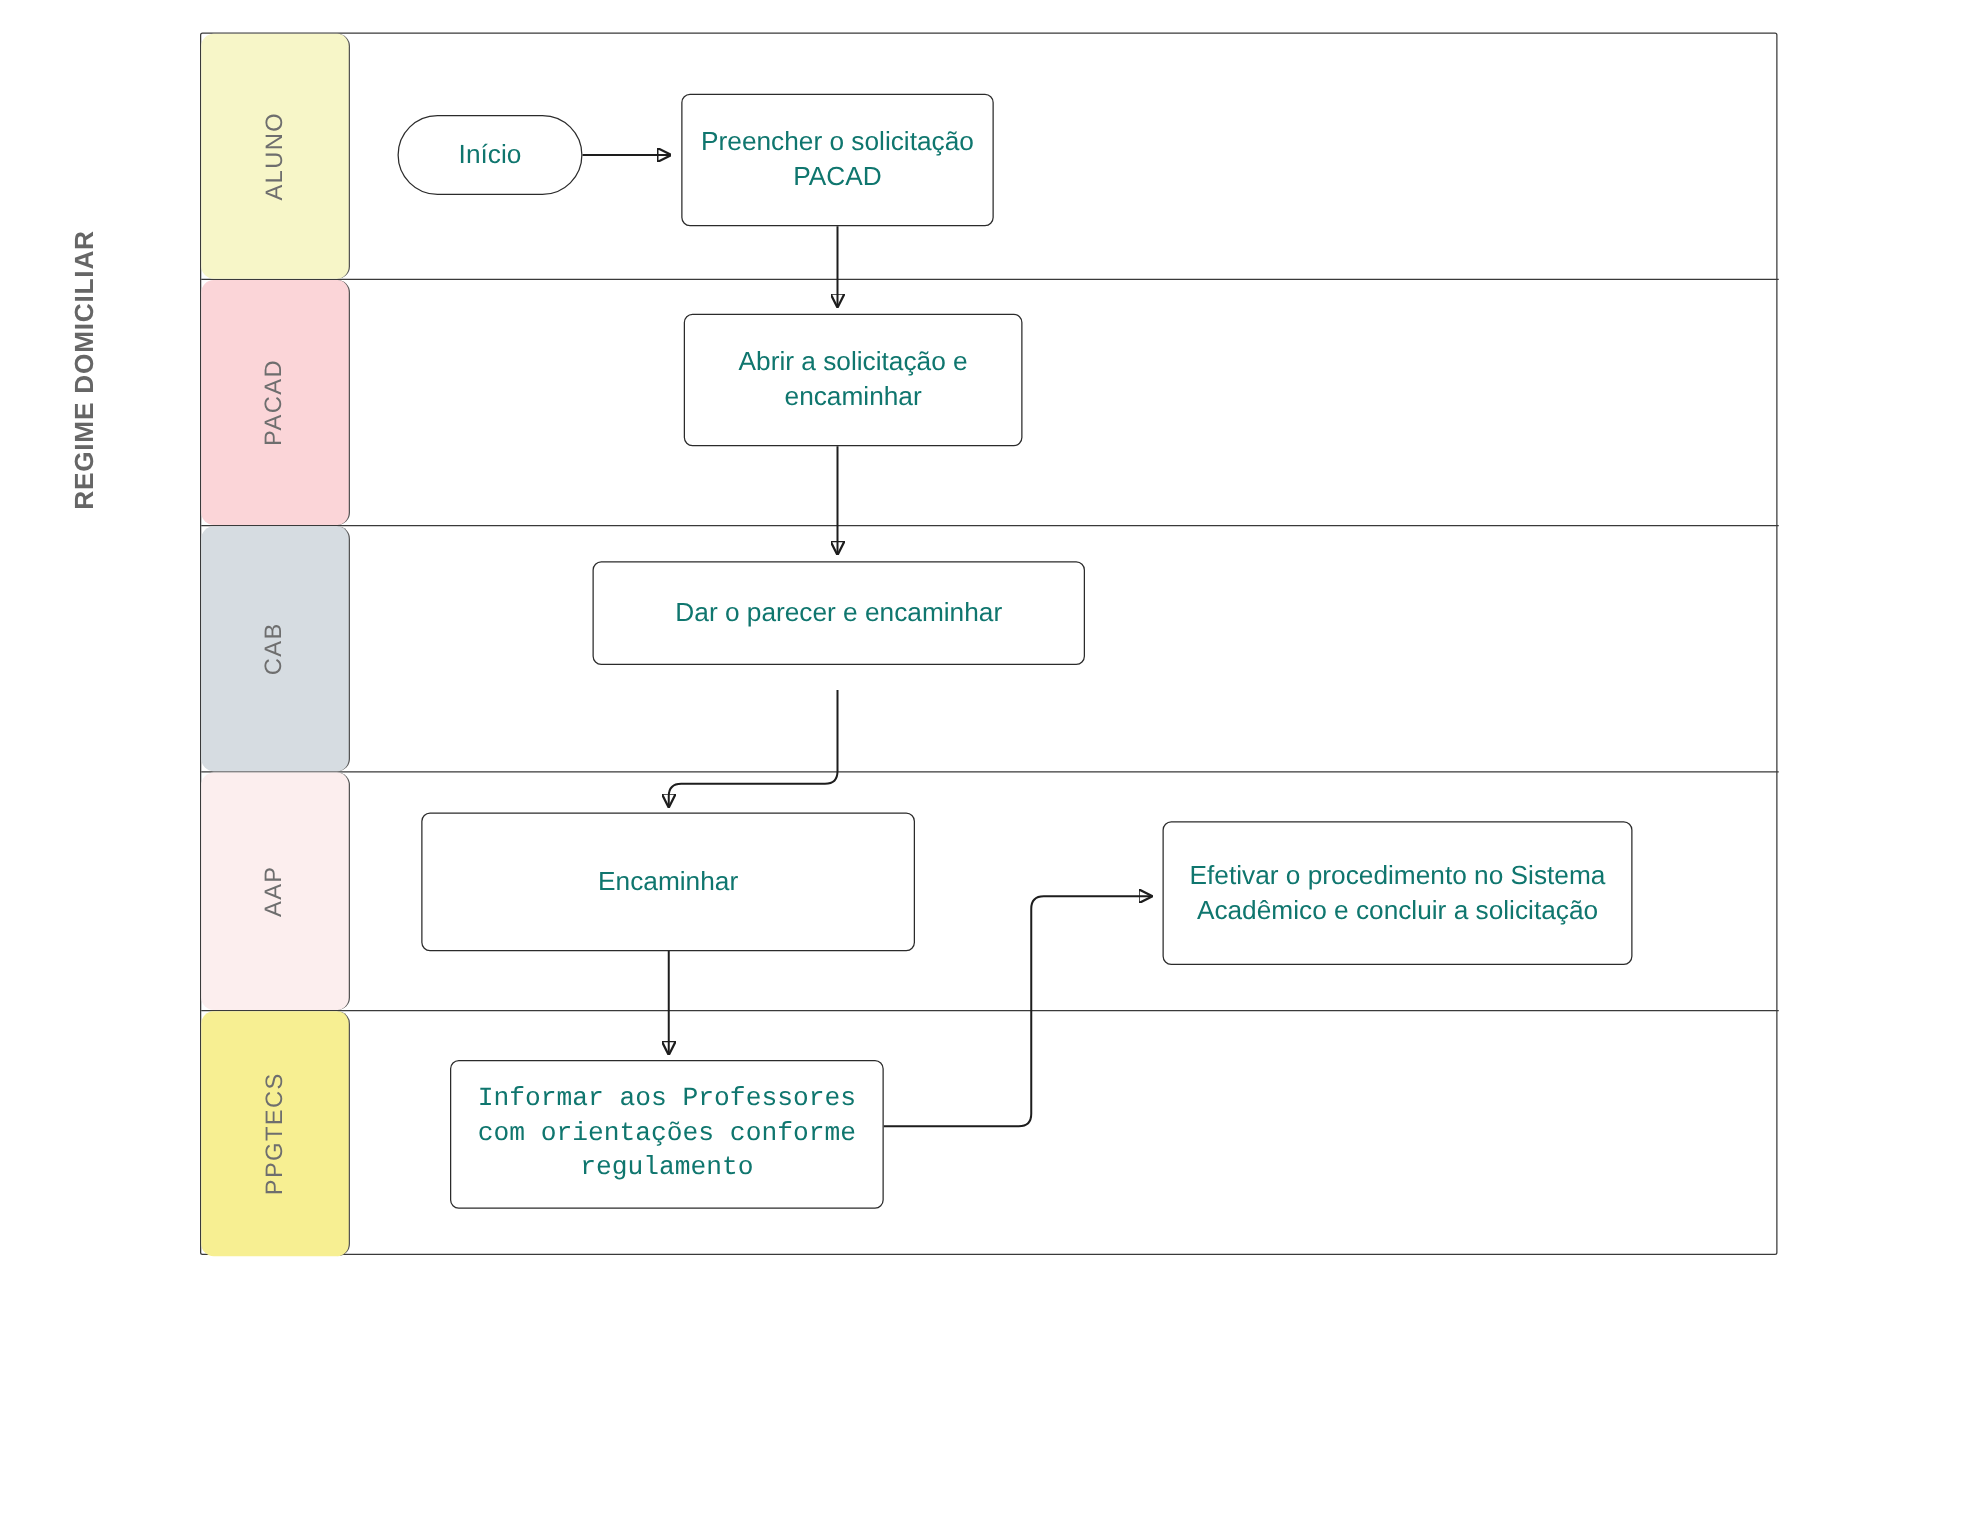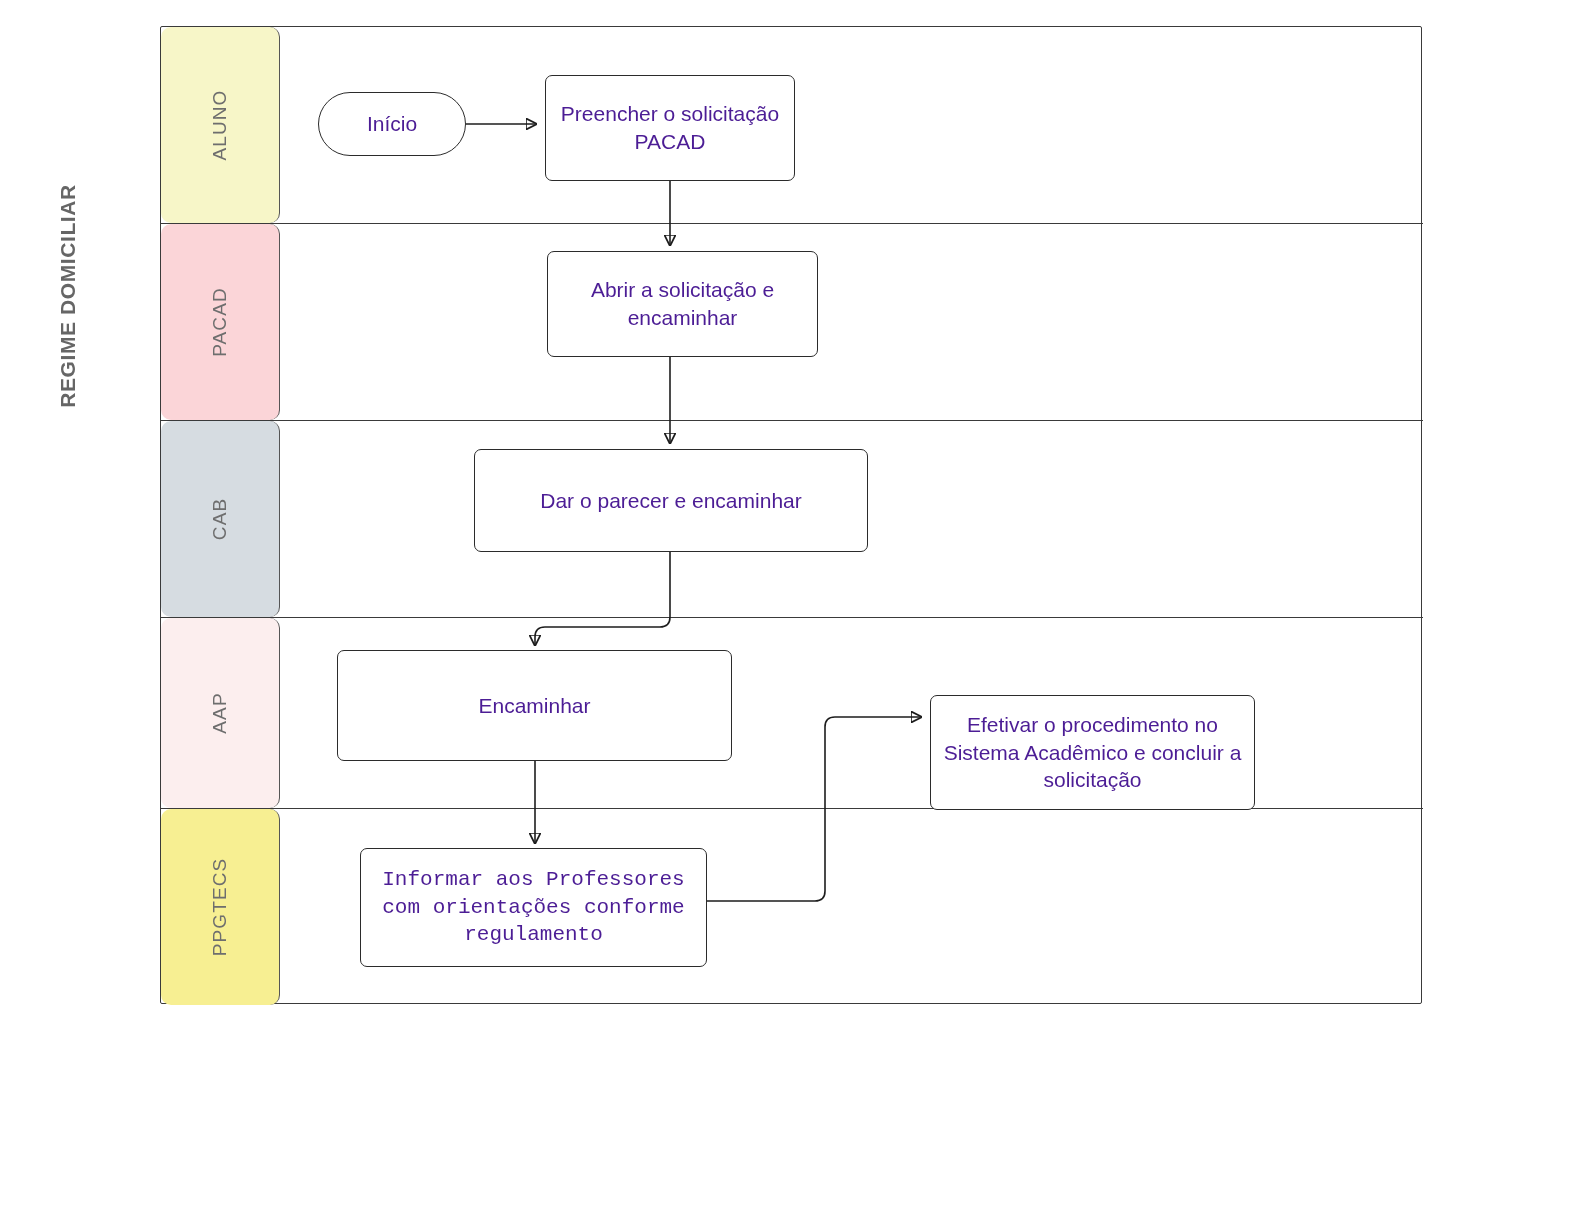--- a/index.html
+++ b/index.html
@@ -98,21 +98,21 @@
     box-sizing: border-box;
     background: #ffffff;
     border: 1.3px solid #2b2b2b;
     border-radius: 7px;
     display: flex;
     align-items: center;
     justify-content: center;
     text-align: center;
     font-size: 21px;
     line-height: 1.33;
-    color: #4c1d95;
+    color: #0f766e;
     padding: 4px 10px;
     z-index: 3;
   }
   .node.start {
     border-radius: 80px;
     font-size: 21px;
   }
 
   
   #connectors {
@@ -196,29 +196,29 @@
   </div>
 
   <div class="node" style="left:545px; top:75px; width:250px; height:106px;">
     <span>Preencher o solicitação PACAD</span>
   </div>
 
   <div class="node" style="left:547px; top:251px; width:271px; height:106px;">
     <span>Abrir a solicitação e encaminhar</span>
   </div>
 
-  <div class="node" style="left:474px; top:449px; width:394px; height:103px;">
+  <div class="node" style="left:474px; top:449px; width:394px; height:83px;">
     <span>Dar o parecer e encaminhar</span>
   </div>
 
   <div class="node" style="left:337px; top:650px; width:395px; height:111px;">
     <span>Encaminhar</span>
   </div>
 
-  <div class="node" style="left:930px; top:657px; width:325px; height:115px;margin-top:38px;">
+  <div class="node" style="left:930px; top:657px; width:376px; height:115px;">
     <span>Efetivar o procedimento no Sistema Acadêmico e concluir a solicitação</span>
   </div>
 
   <div class="node" style="left:360px; top:848px; width:347px; height:119px;font-family:Liberation Mono, monospace;">
     <span>Informar aos Professores com orientações conforme regulamento</span>
   </div>
 
 </div>
 
 </body></html>

